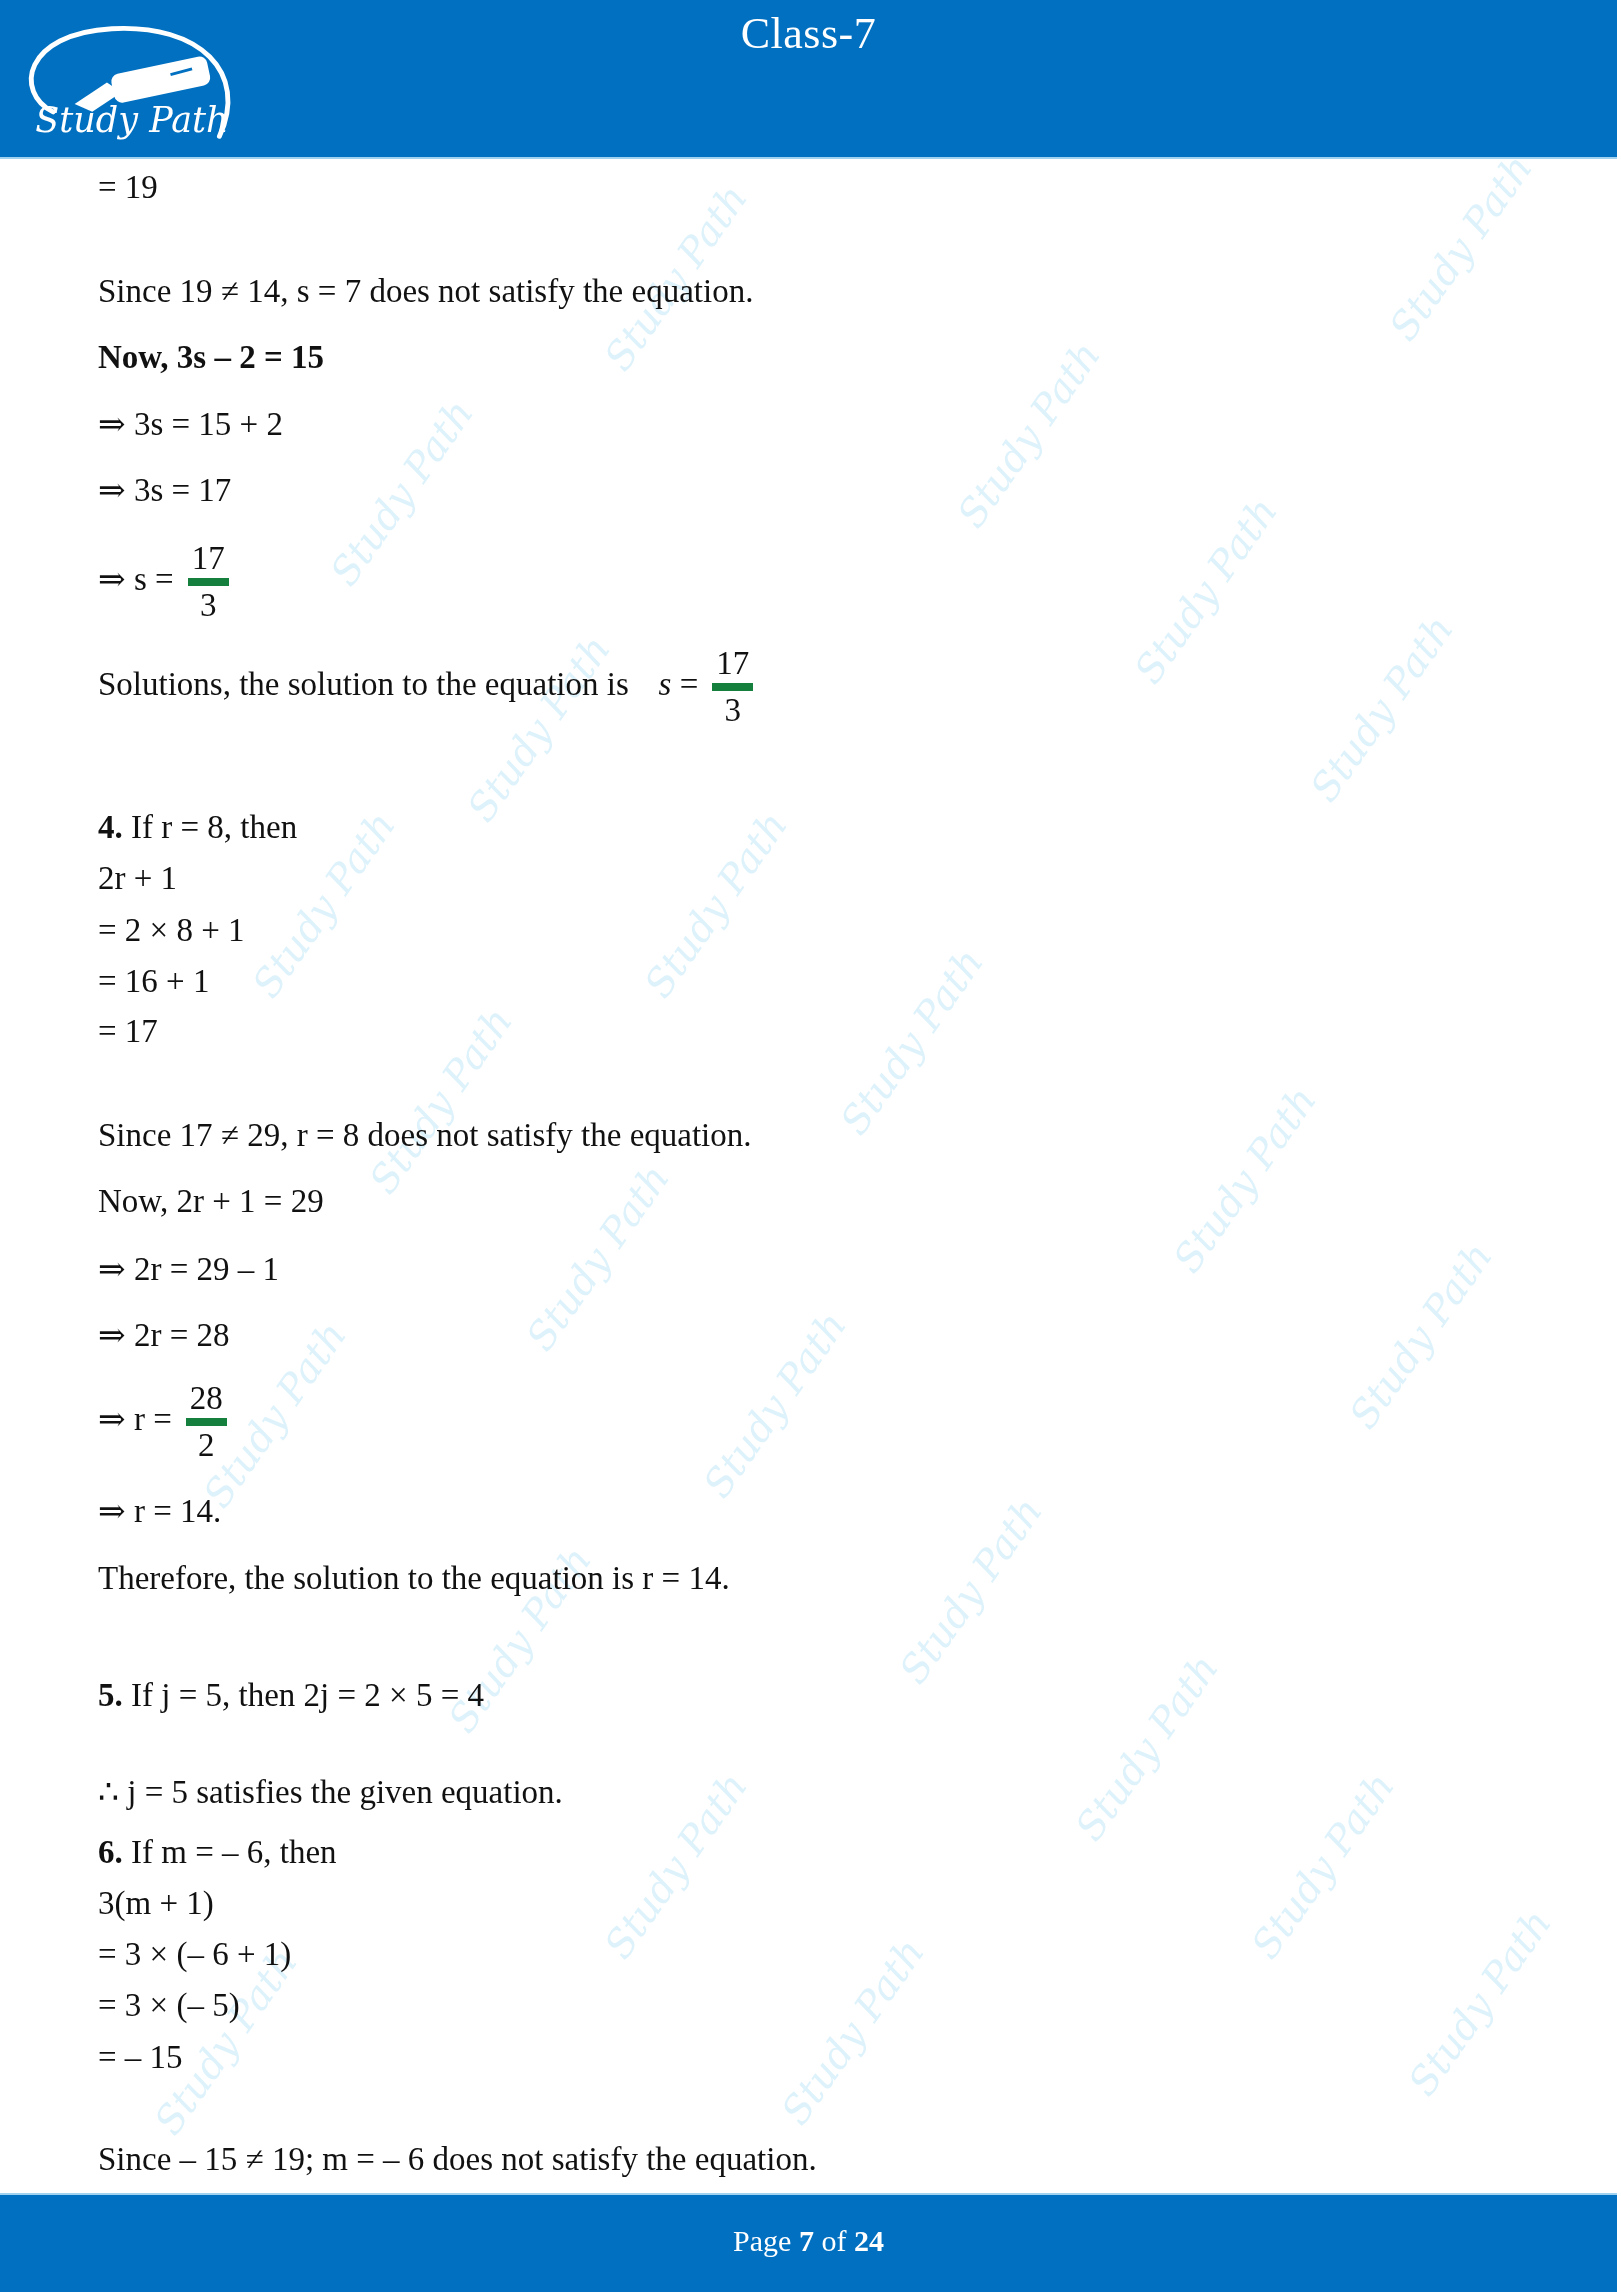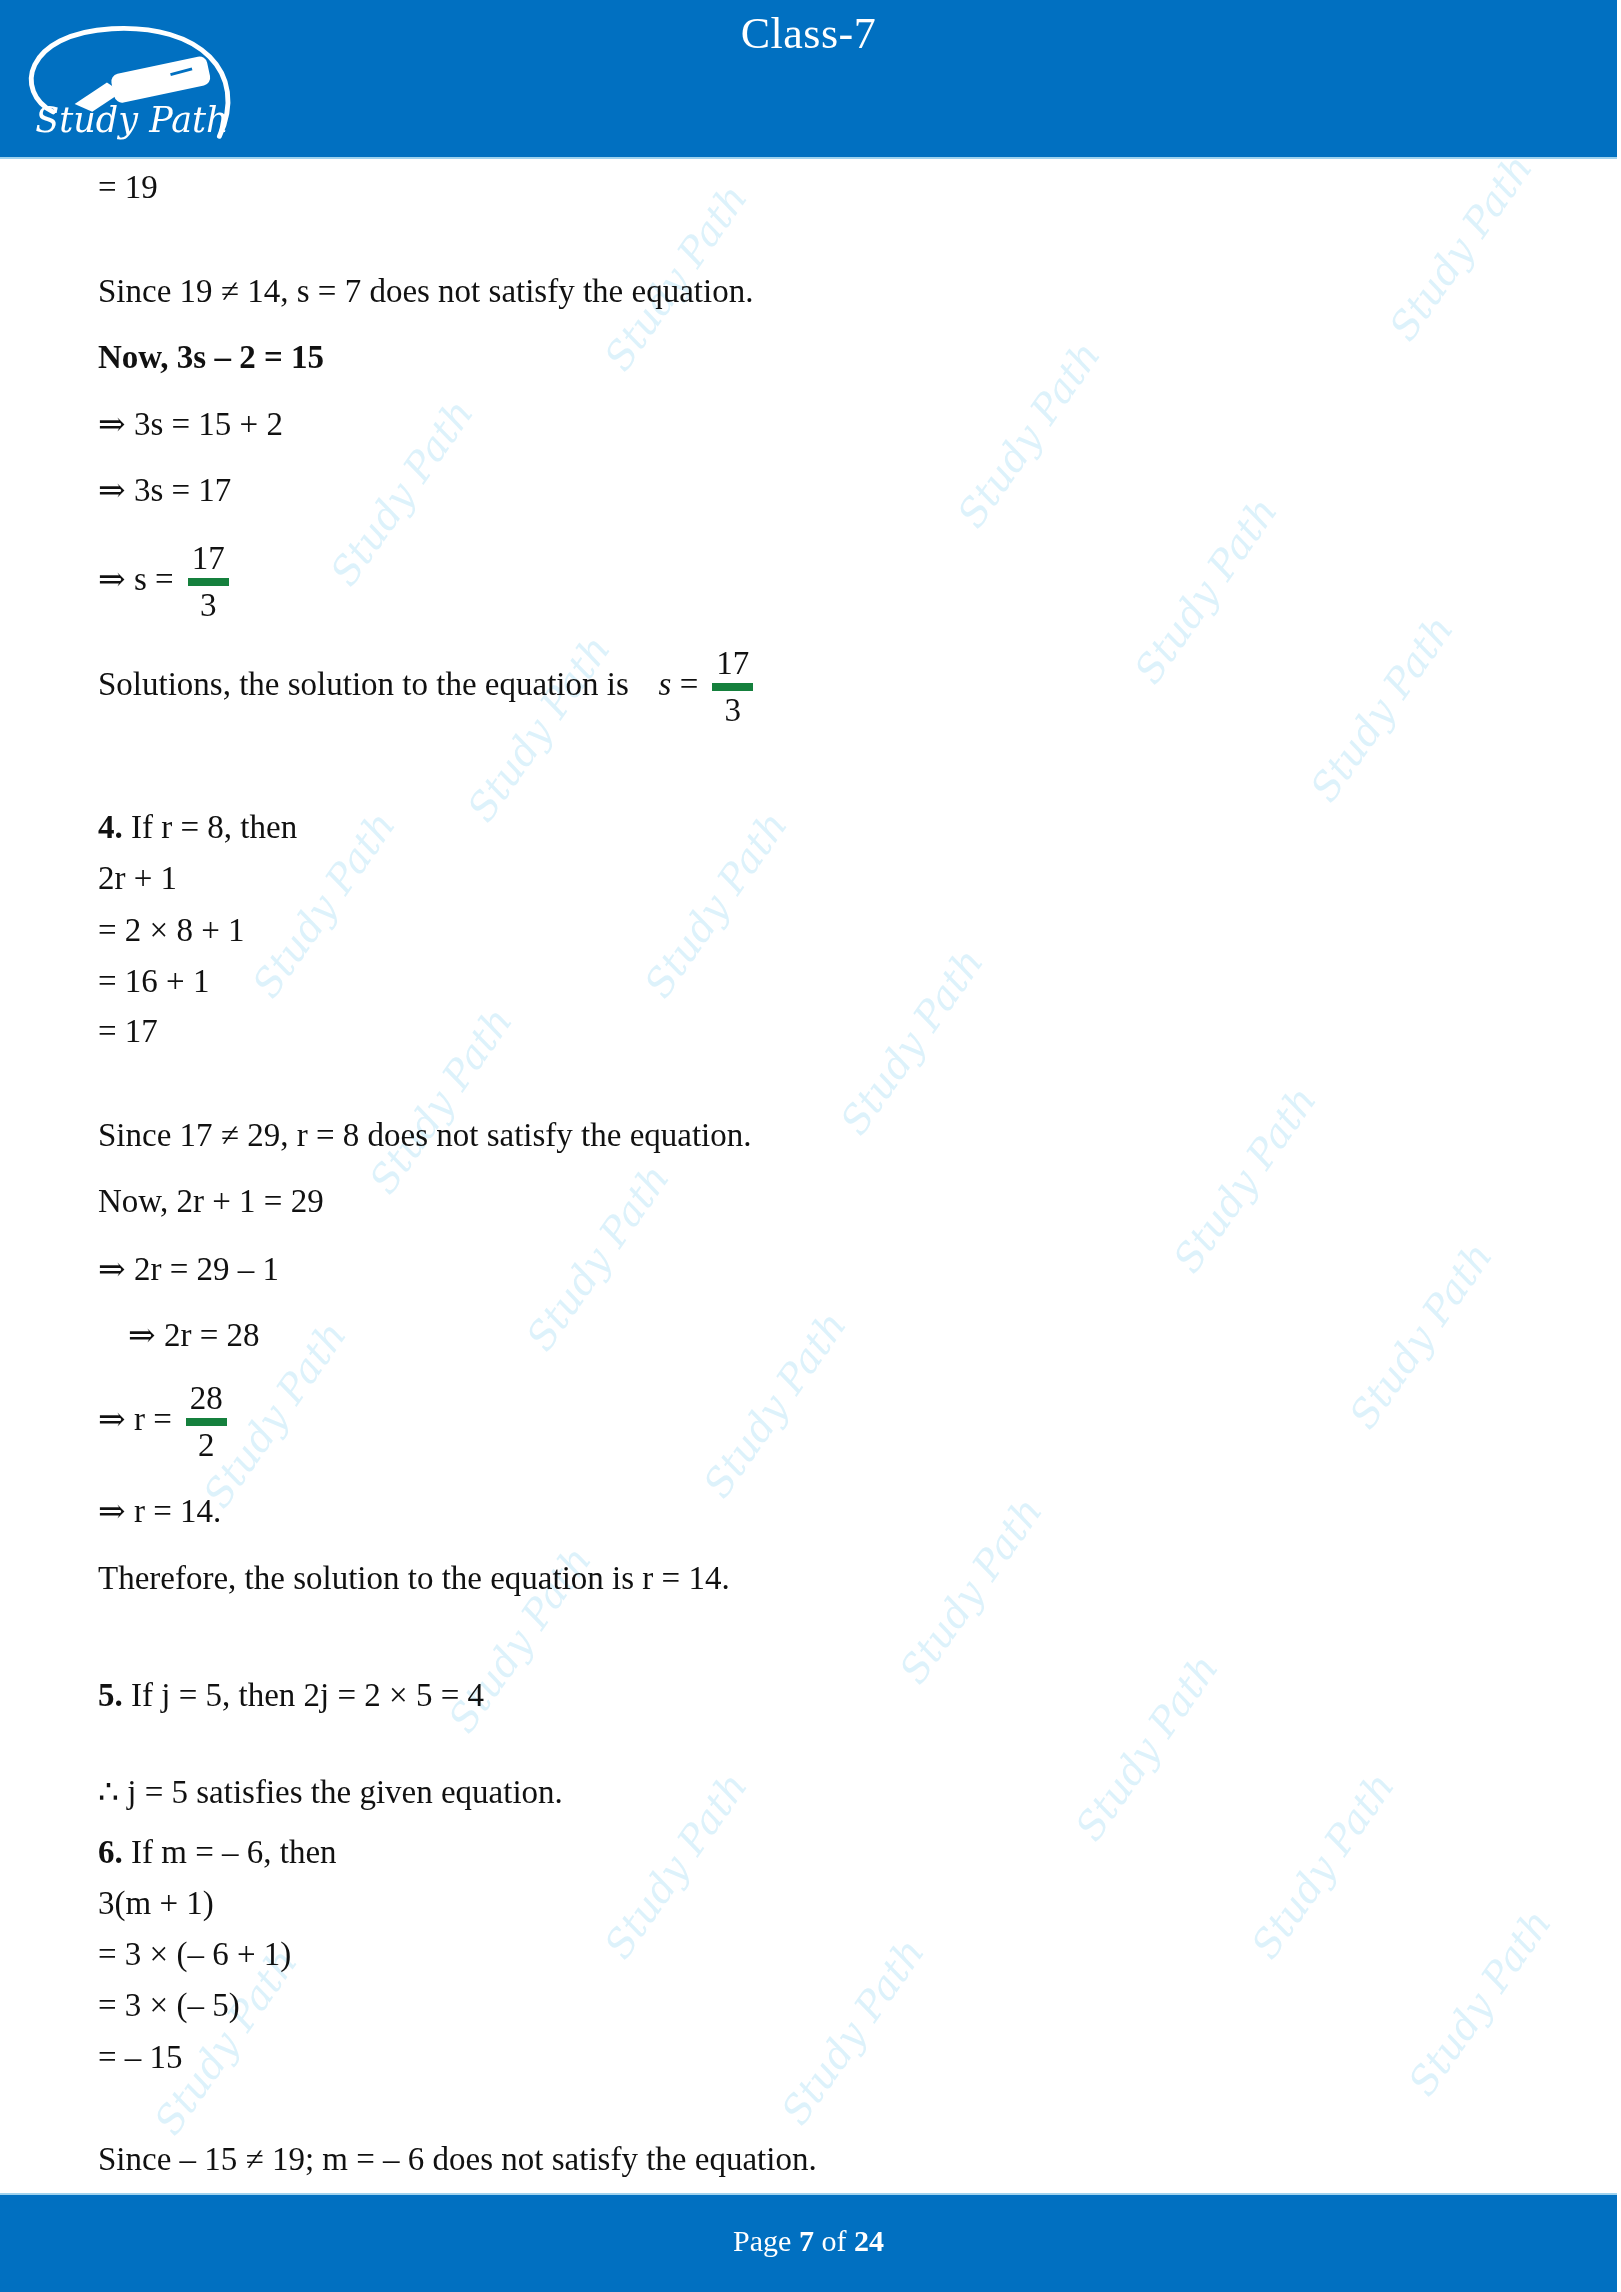--- a/index.html
+++ b/index.html
@@ -117,21 +117,21 @@
     <span class="qnum">4.</span>
     <span>If r = 8, then</span>
   </div>
   <div class="line" style="top:859px;">2r + 1</div>
   <div class="line" style="top:911px;">= 2 × 8 + 1</div>
   <div class="line" style="top:962px;">= 16 + 1</div>
   <div class="line" style="top:1012px;">= 17</div>
   <div class="line" style="top:1116px;">Since 17 ≠ 29, r = 8 does not satisfy the equation.</div>
   <div class="line" style="top:1182px;">Now, 2r + 1 = 29</div>
   <div class="line" style="top:1250px;">⇒ 2r = 29 – 1</div>
-  <div class="line" style="top:1316px;margin-left:30px;">⇒ 2r = 28</div>
+  <div class="line" style="top:1316px;">⇒ 2r = 28</div>
   <div class="line" style="top:1379px;">
     <span>⇒ r =</span>
     <span class="frac">
       <span class="num">28</span>
       <span class="den">2</span>
     </span>
   </div>
   <div class="line" style="top:1492px;">⇒ r = 14.</div>
   <div class="line" style="top:1559px;">Therefore, the solution to the equation is r = 14.</div>
 

